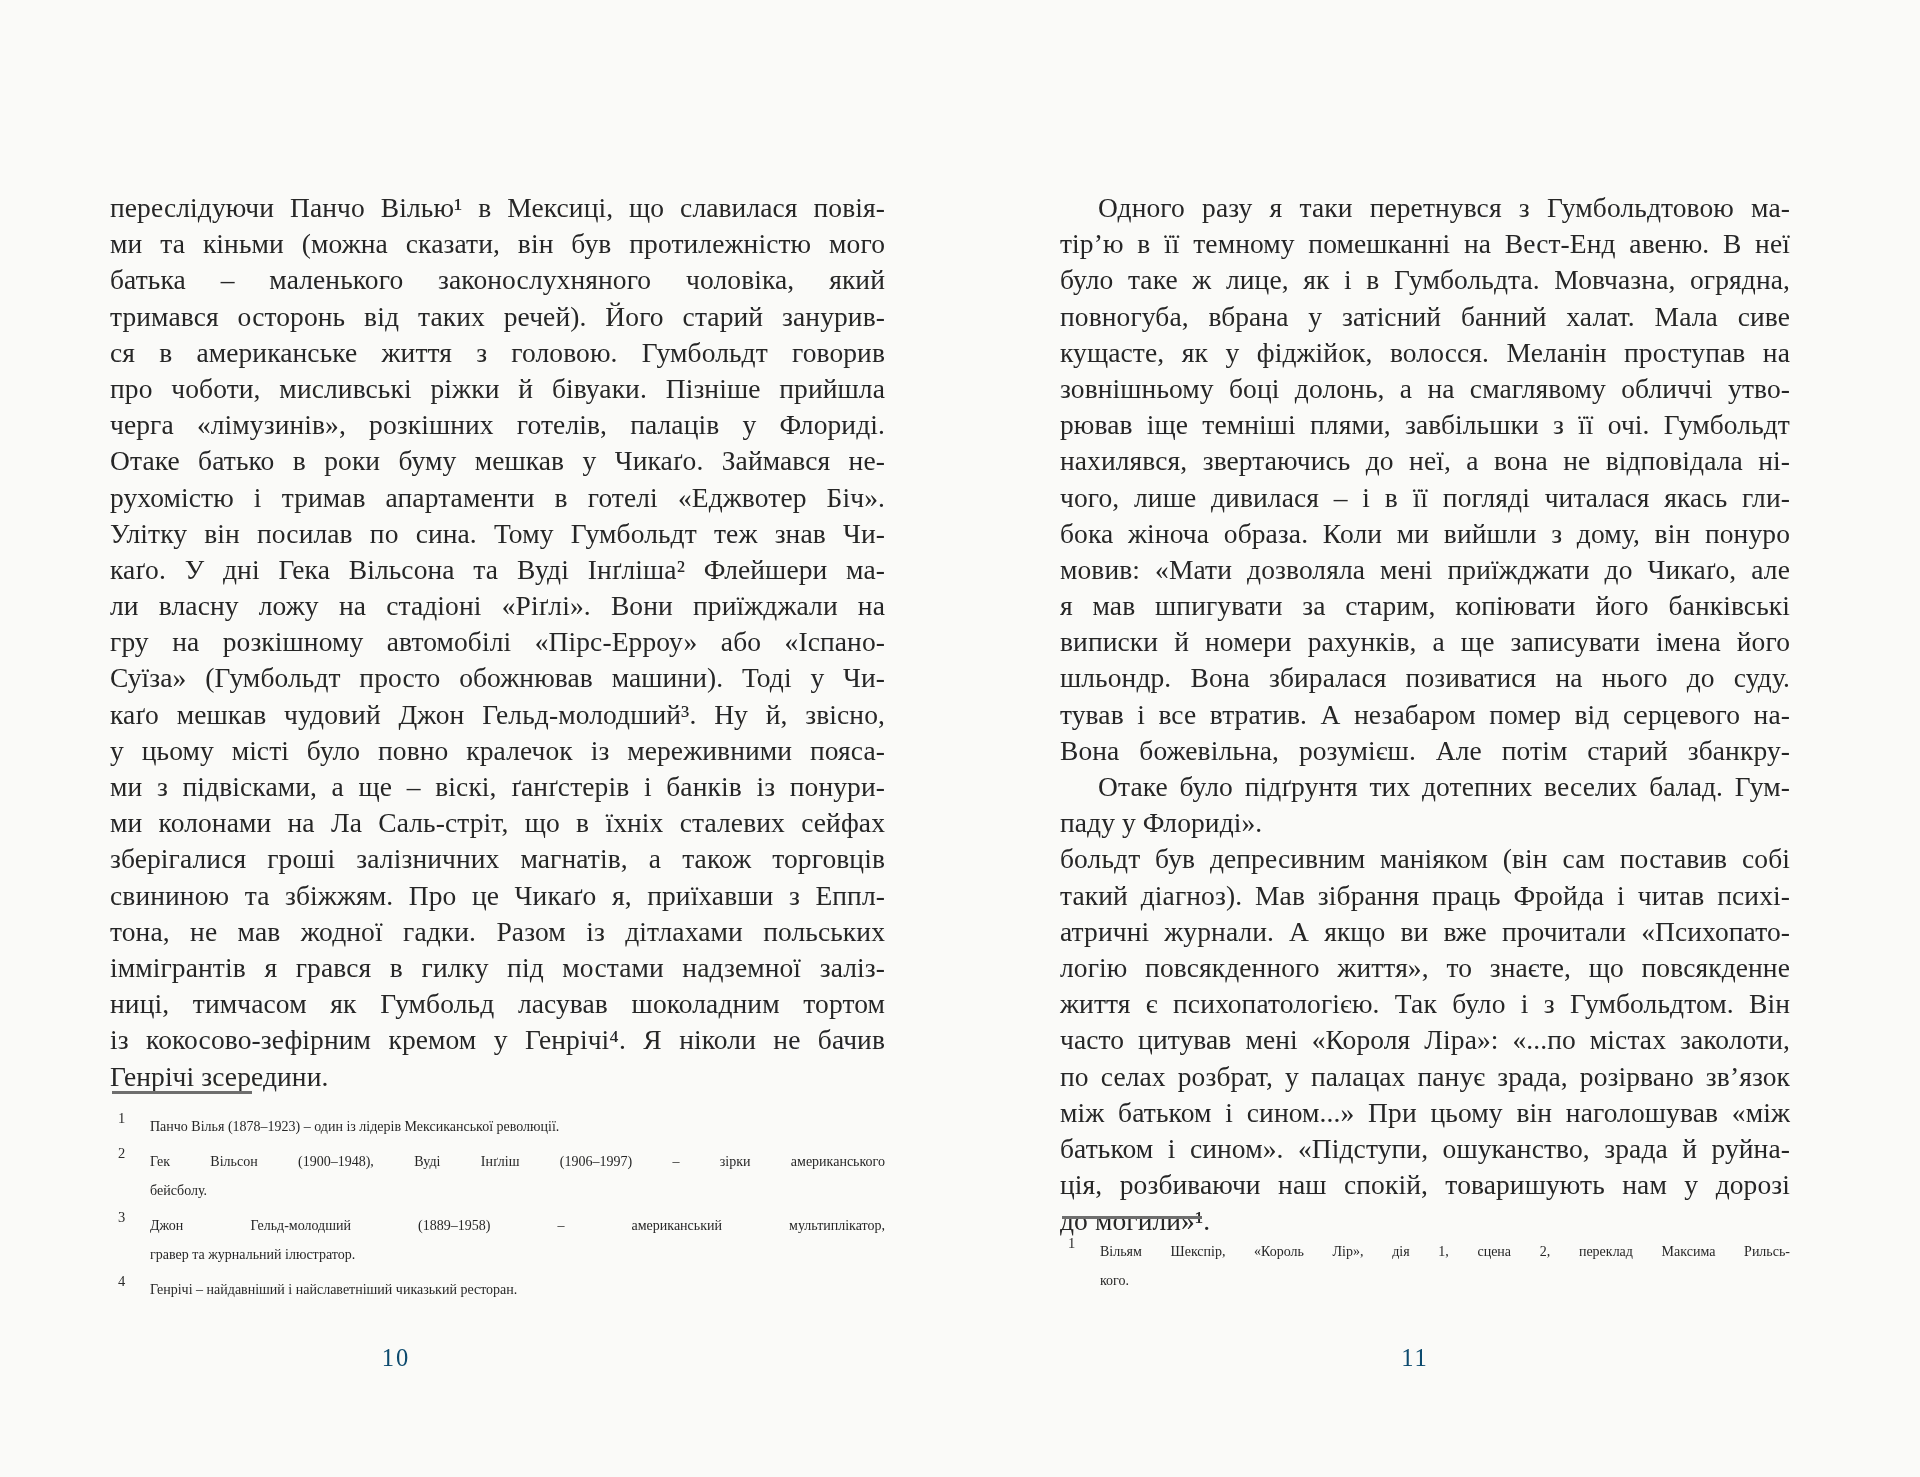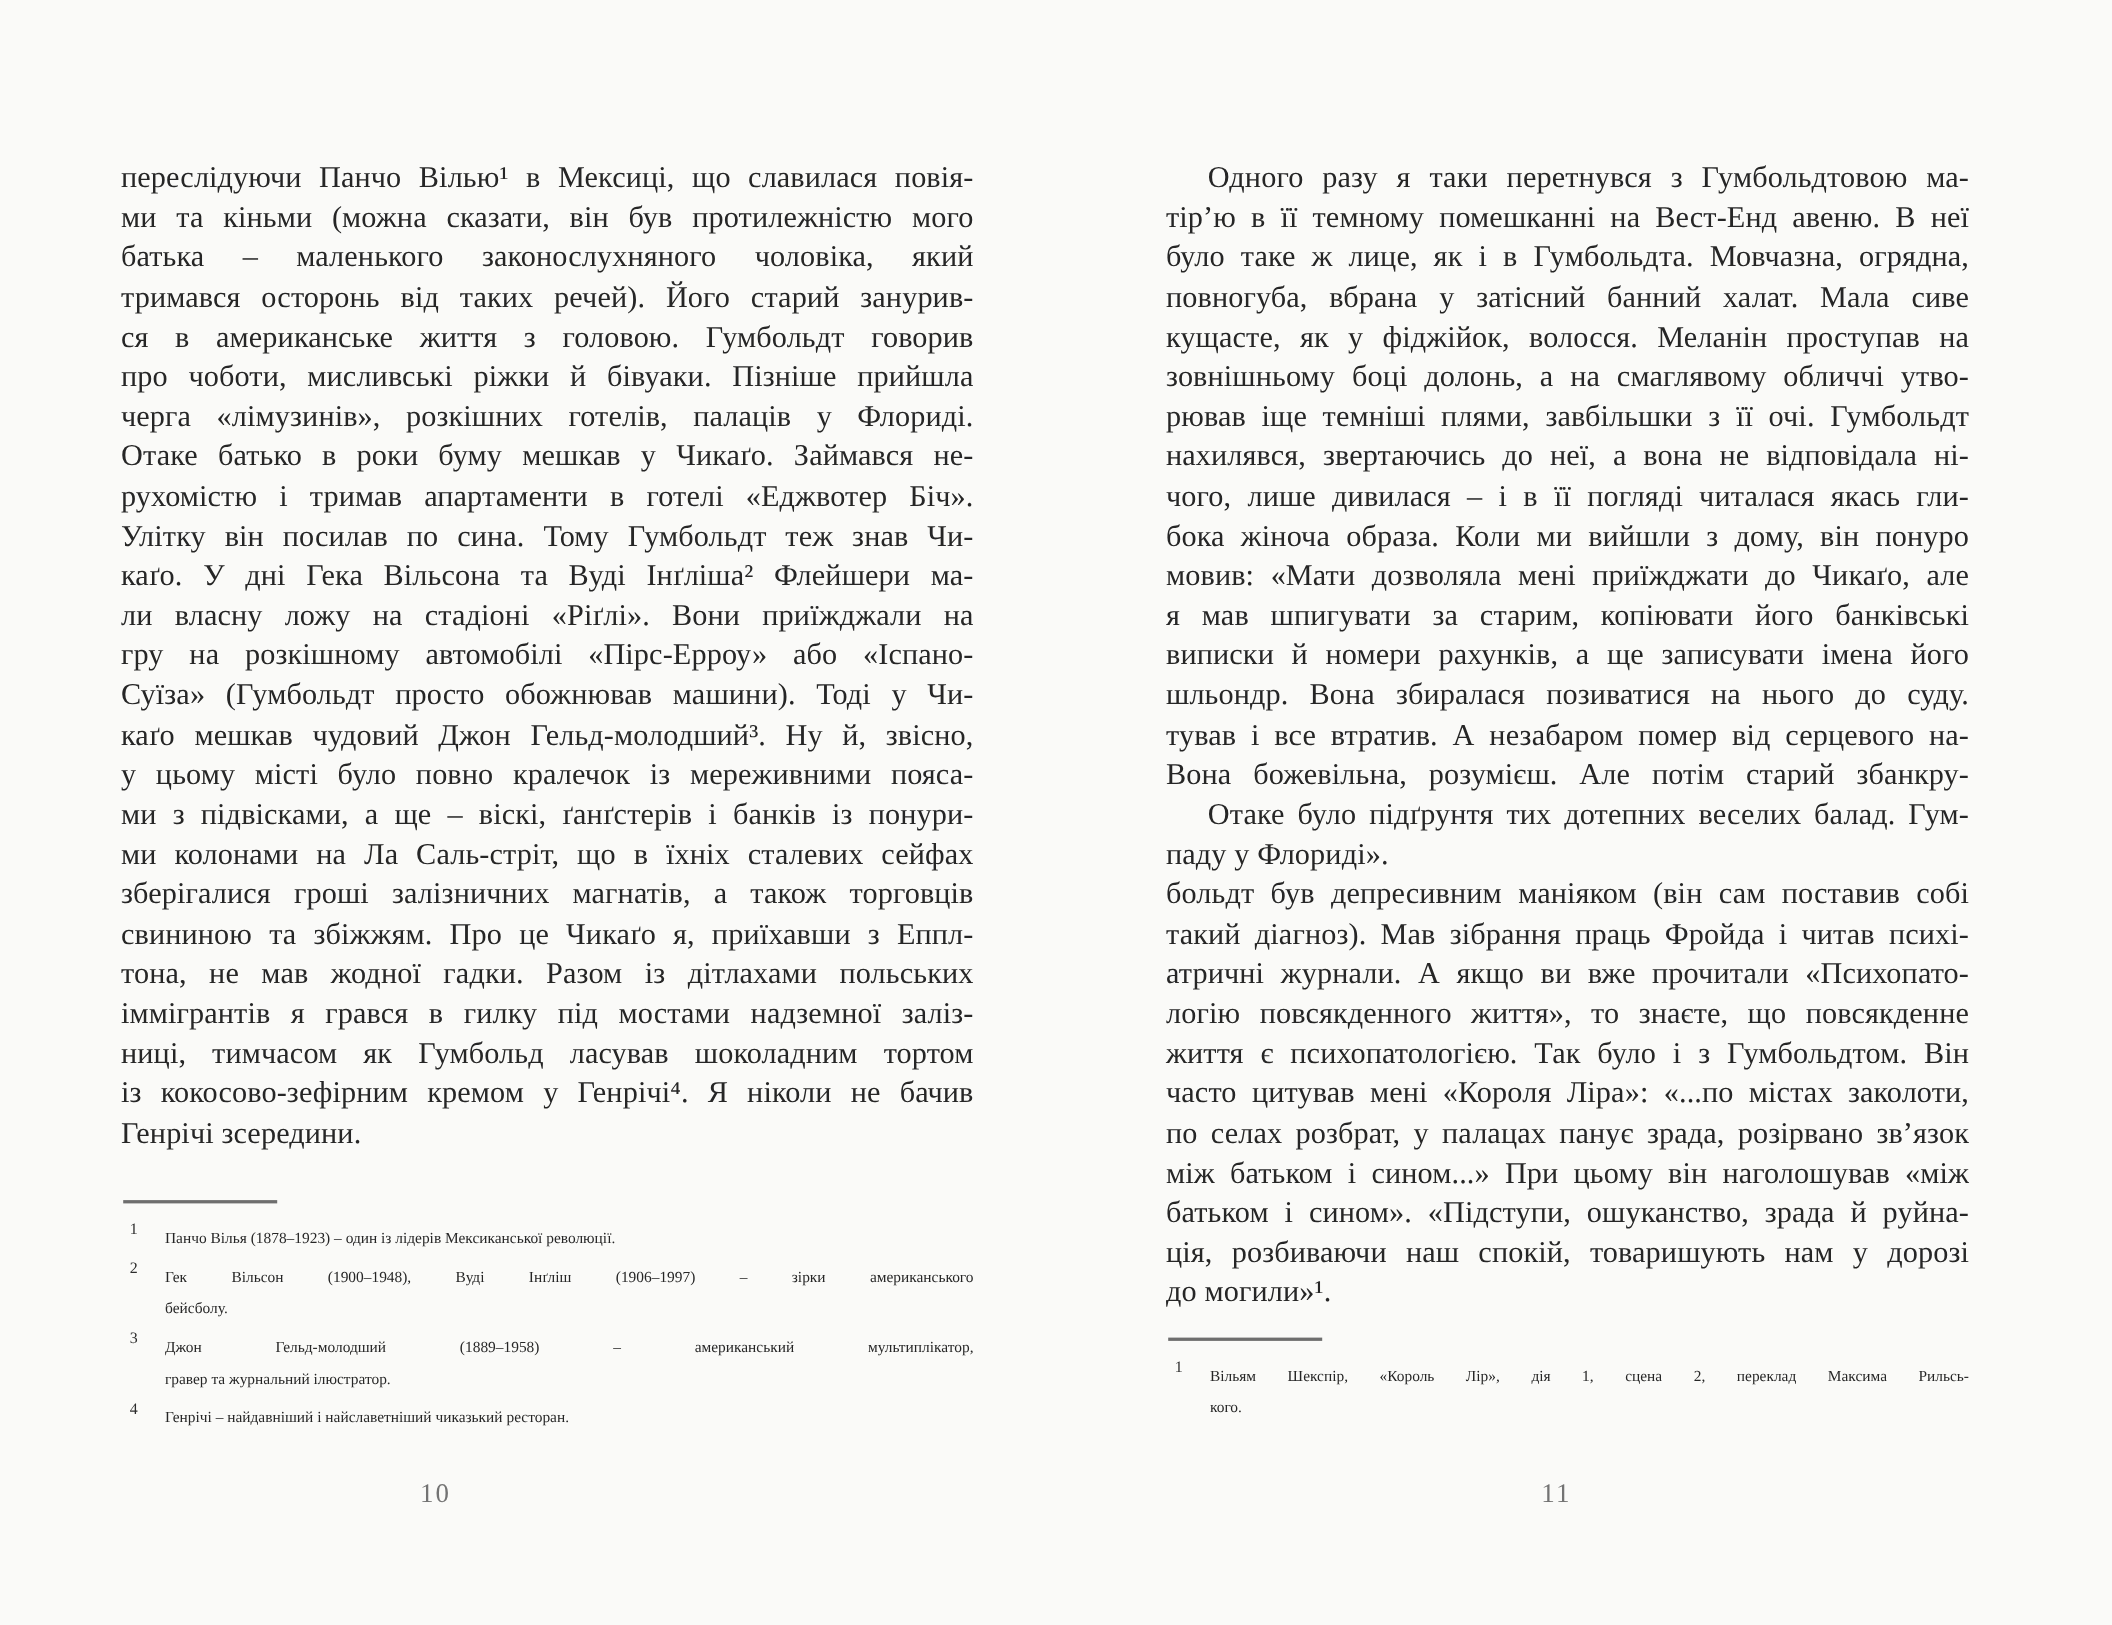--- a/index.html
+++ b/index.html
@@ -11,21 +11,21 @@
   body {
     background: #fafaf8;
     font-family: "Liberation Serif", "DejaVu Serif", serif;
     color: #262626;
     position: relative;
   }
   .page { position: absolute; top: 0; height: 1477px; }
   .page-left  { left: 0;    width: 960px; }
   .page-right { left: 960px; width: 960px; }
 
-  .main-text { position: absolute; }
+  .main-text { position: absolute; margin-top: 47px; }
   .page-left  .main-text { left: 110px; top: 143px; width: 775px; }
   .page-right .main-text { left: 100px; top: 143px; width: 730px; }
 
   .line {
     font-size: 27.5px;
     line-height: 36.2px;
     height: 36.2px;
     white-space: normal;
     text-align: justify;
     text-align-last: justify;
@@ -58,21 +58,21 @@
     text-align: justify;
     text-align-last: justify;
   }
   .fn-line.last { text-align-last: left; }
 
   .folio {
     position: absolute;
     top: 1344px;
     font-size: 24.5px;
     letter-spacing: 2px;
-    color: #737373;
+    color: #0c4a6e;
     transform: translateX(-50%);
   }
   .page-left  .folio { left: 396px; }
   .page-right .folio { left: 455px; }
 </style>
 </head>
 <body>
 
 <div>
 

